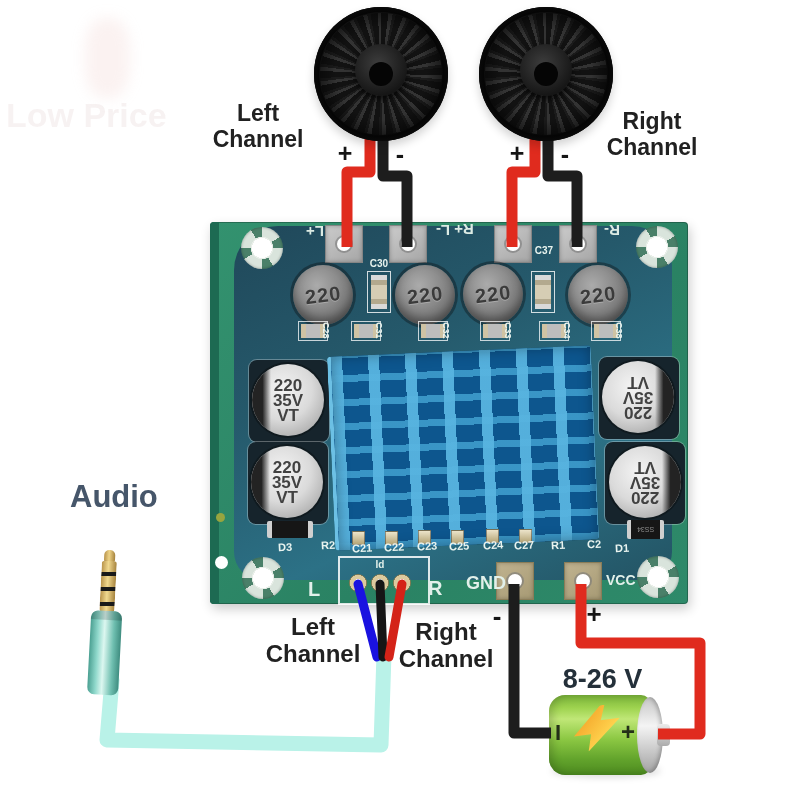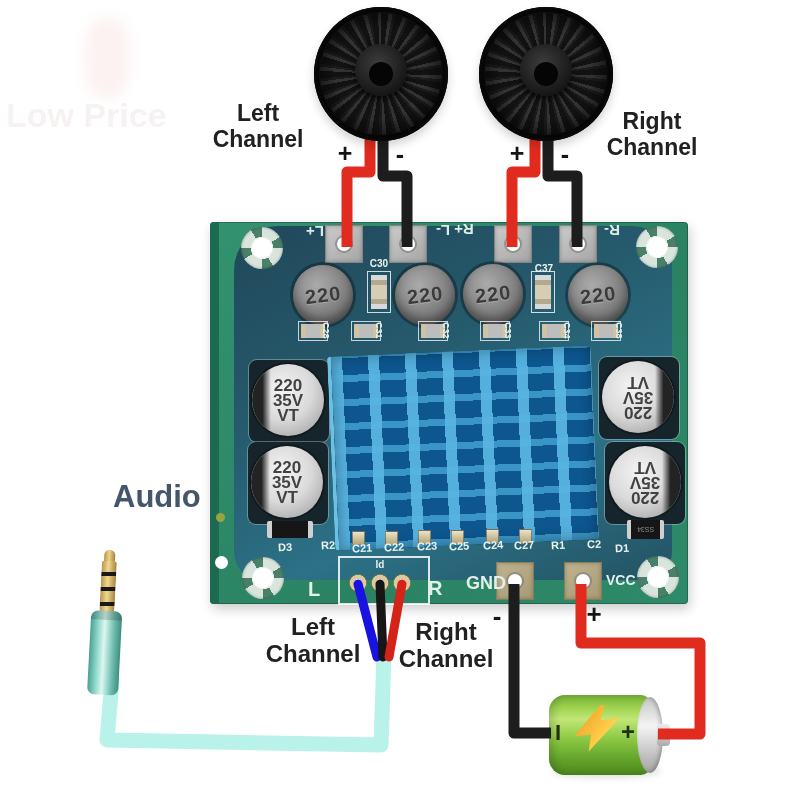--- a/index.html
+++ b/index.html
@@ -159,21 +159,21 @@
       <span>220</span>
     </div>
   <div class="abs ind" style="left:568px;top:265px;">
       <span>220</span>
     </div>
 
   <div class="abs smd-label" style="left:361px;top:258px;">C30</div>
   <div class="abs smdv-wrap" style="left:367px;top:271px;">
       <div class="smdv"></div>
     </div>
-  <div class="abs smd-label" style="left:526px;top:263px;">C37</div>
+  <div class="abs smd-label" style="left:526px;top:245px;">C37</div>
   <div class="abs smdv-wrap" style="left:531px;top:271px;">
       <div class="smdv"></div>
     </div>
 
   <div class="abs smdh-wrap" style="left:298px;top:321px;">
       <div class="smdh"></div>
     </div>
   <div class="abs smd-vlabel" style="left:331px;top:322px;">C28</div>
   <div class="abs smdh-wrap" style="left:351px;top:321px;">
       <div class="smdh"></div>
@@ -269,20 +269,21 @@
   <div class="abs pad tan" style="left:496px;top:562px;"></div>
   <div class="abs pad tan" style="left:564px;top:562px;"></div>
   <div class="abs silk" style="left:466px;top:573px;font-size:18px;">GND</div>
   <div class="abs silk" style="left:606px;top:572px;font-size:14px;">VCC</div>
 
   <div class="abs dot" style="left:215px;top:556px;width:13px;height:13px;background:#ffffff;"></div>
   <div class="abs dot" style="left:216px;top:513px;width:9px;height:9px;background:#97a53f;"></div>
 
   <div class="abs battery">
     <div class="bshadow"></div>
+    <div class="bvolt">8-26 V</div>
     <div class="bbody"></div>
     <div class="bcap"></div>
     <div class="bnub"></div>
     <div class="bolt"></div>
     <div class="bmark" style="left:10px;top:56px;font-size:22px;">I</div>
     <div class="bmark" style="left:76px;top:54px;font-size:24px;">+</div>
   </div>
 
   <svg class="abs" style="left:0;top:0;z-index:30;" width="800" height="800" viewBox="0 0 800 800">
 
@@ -327,21 +328,21 @@
   </div>
   <div class="abs chlabel top" style="left:587px;top:108px;width:130px;">
     <div>Right</div>
     <div>Channel</div>
   </div>
   <div class="abs sign" style="left:333px;top:139px;width:24px;font-size:25px;">+</div>
   <div class="abs sign" style="left:388px;top:140px;width:24px;font-size:25px;">-</div>
   <div class="abs sign" style="left:505px;top:139px;width:24px;font-size:25px;">+</div>
   <div class="abs sign" style="left:553px;top:140px;width:24px;font-size:25px;">-</div>
 
-  <div class="abs audio-label" style="left:70px;top:478px;width:140px;margin-left:43px;">
+  <div class="abs audio-label" style="left:70px;top:478px;width:140px;">
     <div>Audio</div>
   </div>
 
   <div class="abs chlabel bottom" style="left:253px;top:613px;width:120px;">
     <div>Left</div>
     <div>Channel</div>
   </div>
   <div class="abs chlabel bottom" style="left:386px;top:618px;width:120px;">
     <div>Right</div>
     <div>Channel</div>

